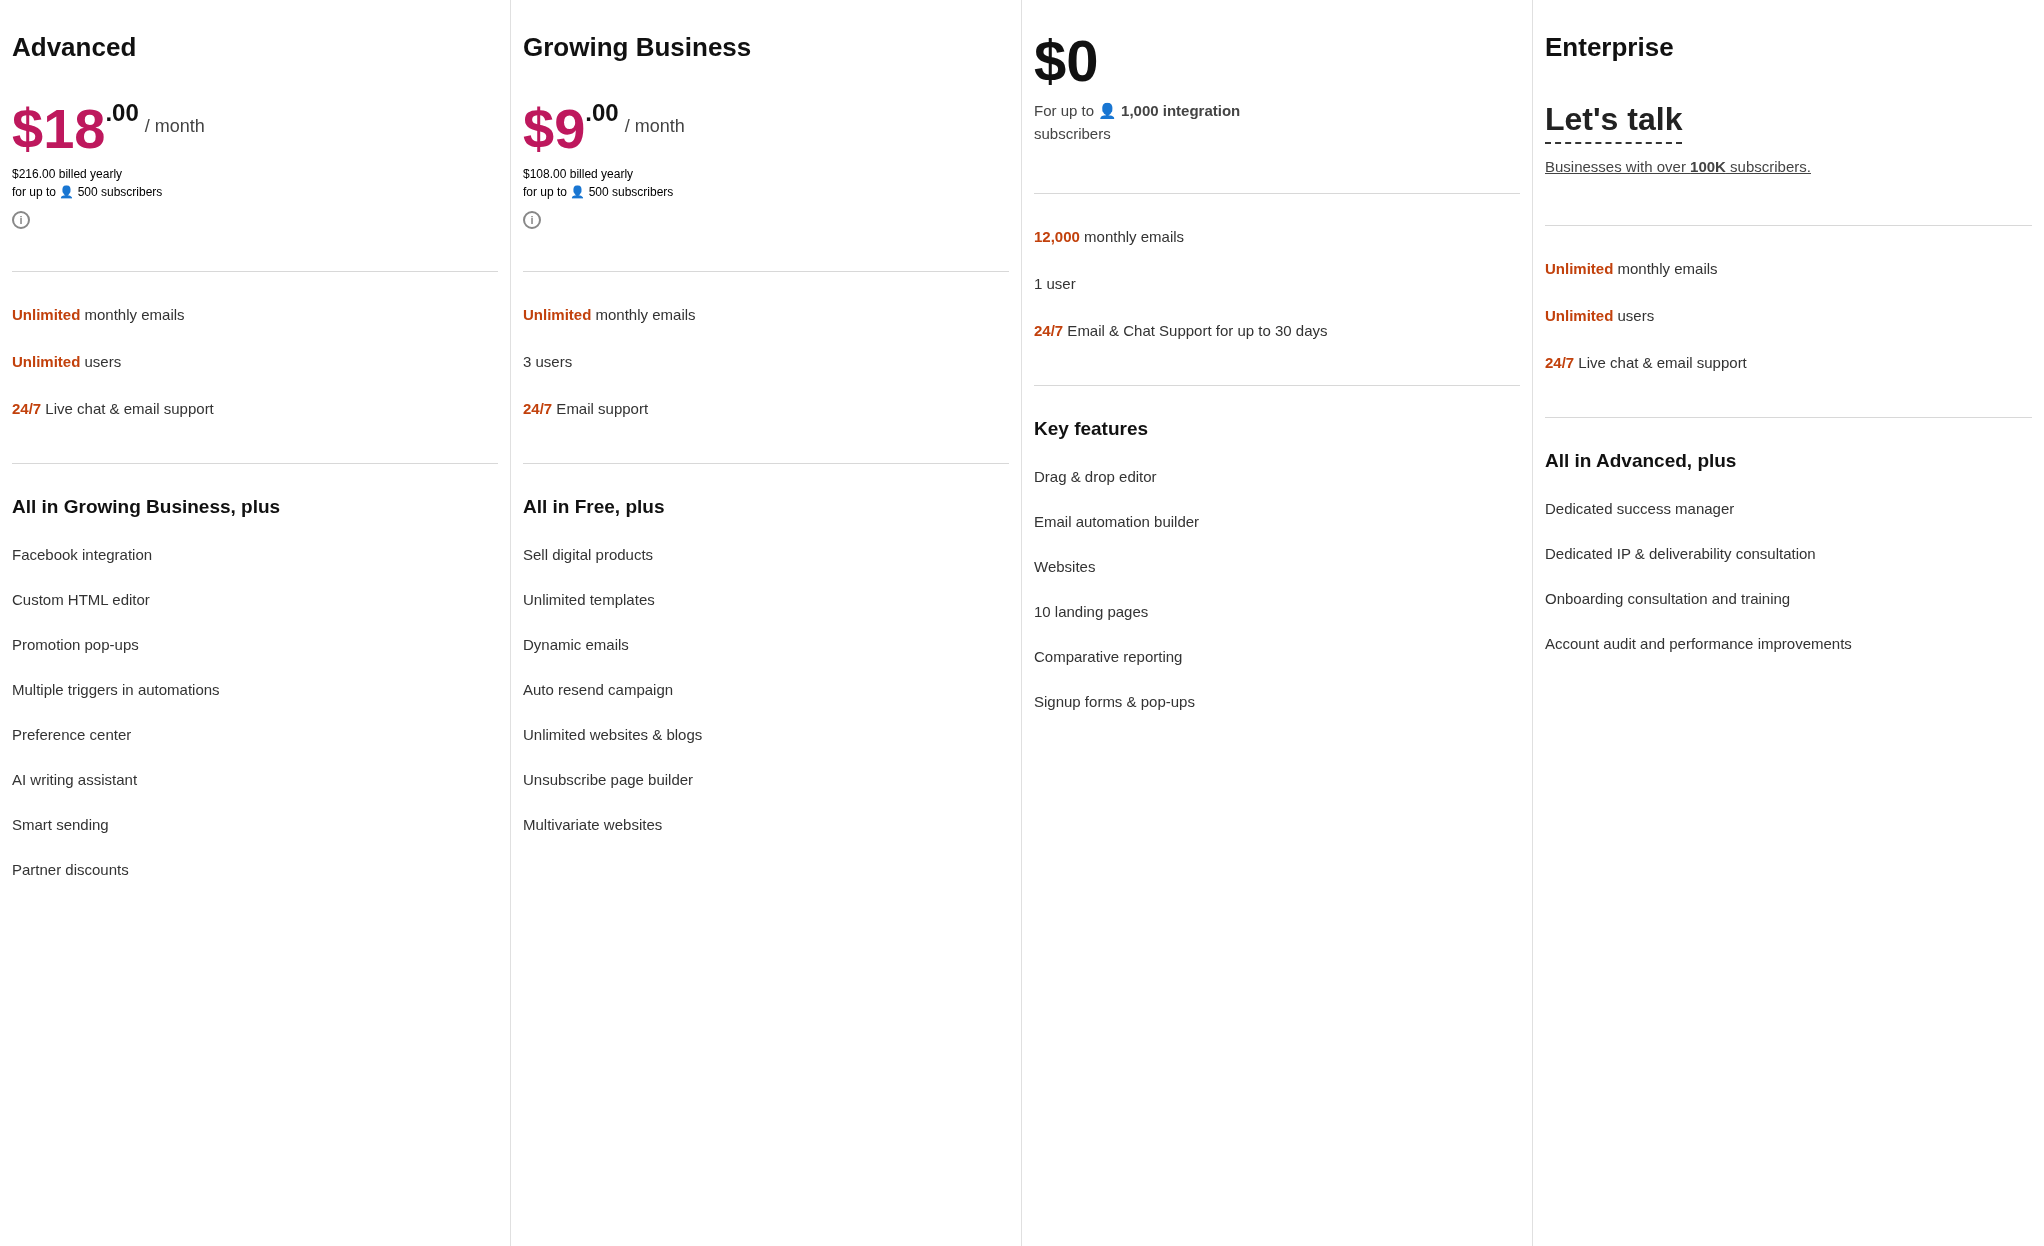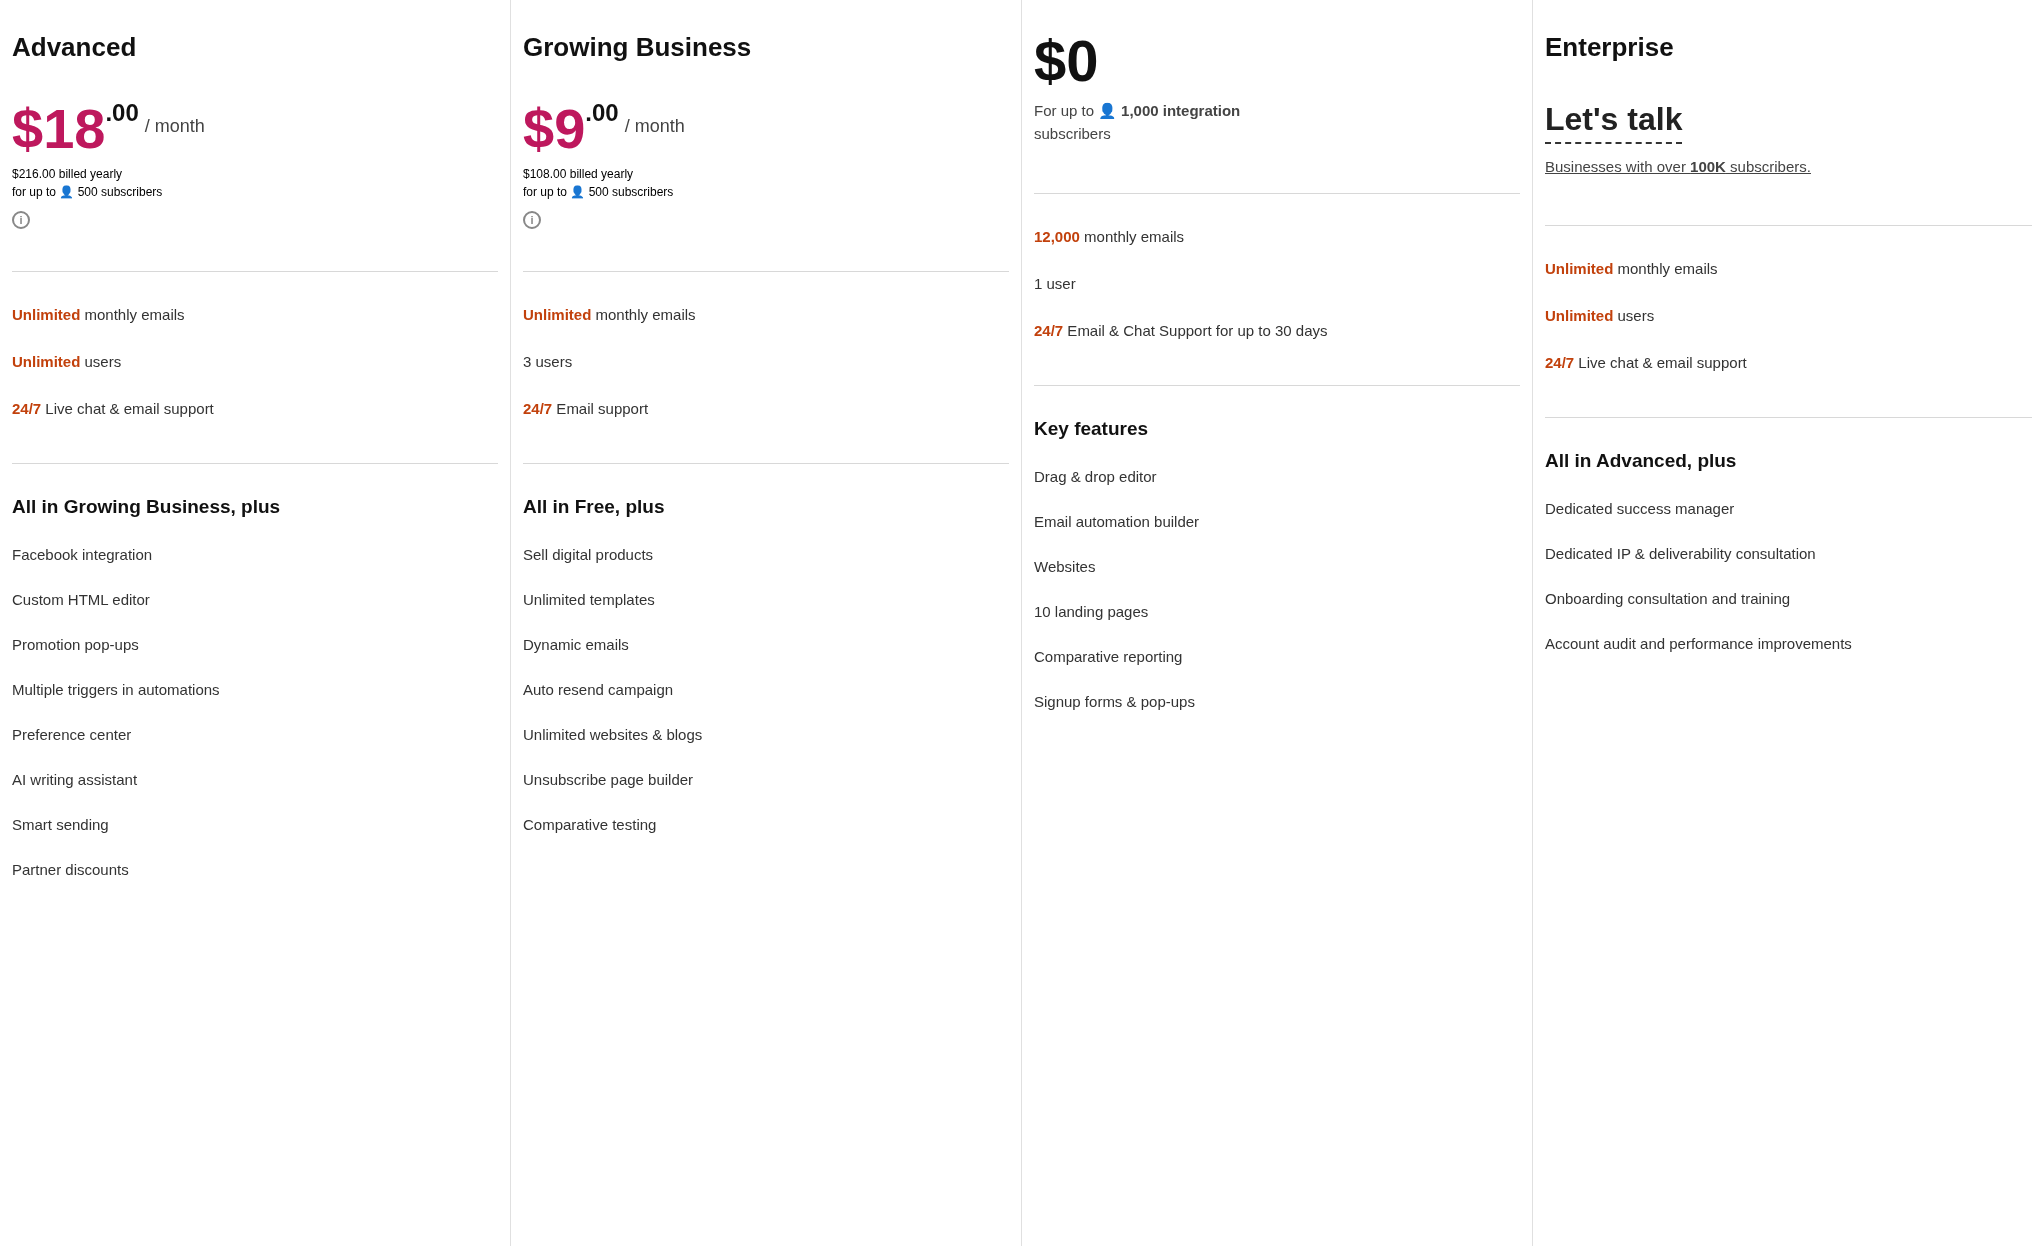--- a/index.html
+++ b/index.html
@@ -173,21 +173,21 @@
       <div class="feature-line">3 users</div>
       <div class="feature-line"><strong>24/7</strong> Email support</div>
       <hr class="divider">
       <div class="section-title">All in Free, plus</div>
       <span class="feature-link">Sell digital products</span>
       <span class="feature-link">Unlimited templates</span>
       <span class="feature-link">Dynamic emails</span>
       <span class="feature-link">Auto resend campaign</span>
       <span class="feature-link">Unlimited websites &amp; blogs</span>
       <span class="feature-link">Unsubscribe page builder</span>
-      <span class="feature-link">Comparative testing</span>
+      <span class="feature-link">Multivariate websites</span>
     </div>
     <div class="plan-col">
       <div class="price-block">
         <div class="free-price">$0</div>
         <div class="free-desc">For up to 👤 <strong>1,000 integration</strong><br>subscribers</div>
       </div>
       <hr class="divider">
       <div class="feature-line"><strong>12,000</strong> monthly emails</div>
       <div class="feature-line">1 user</div>
       <div class="feature-line"><strong>24/7</strong> Email &amp; Chat Support for up to 30 days</div>

